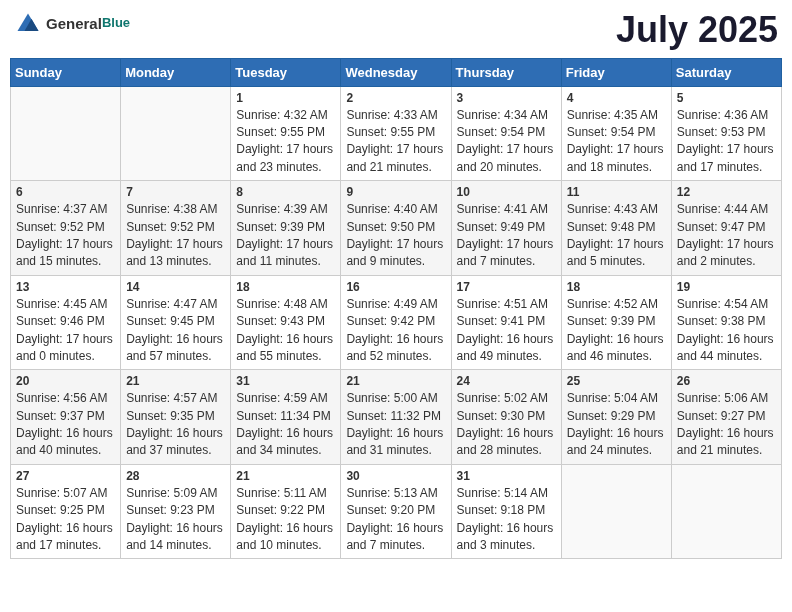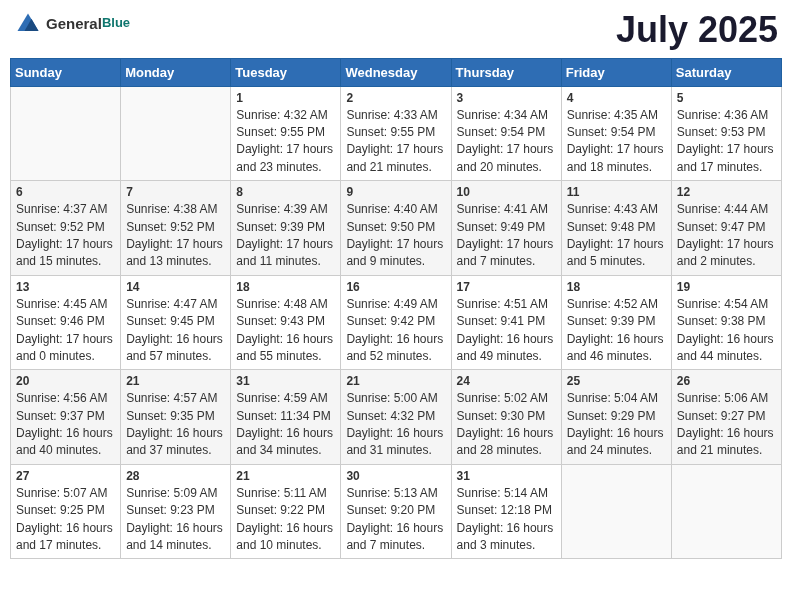--- a/index.html
+++ b/index.html
@@ -314,21 +314,21 @@
         <div class="day-info">
           <span>Sunrise: 4:59 AM</span><br>
           <span>Sunset: 11:34 PM</span><br>
           <span>Daylight: 16 hours and 34 minutes.</span>
         </div>
         </td>
         <td>
           <span class="day-number">21</span>
         <div class="day-info">
           <span>Sunrise: 5:00 AM</span><br>
-          <span>Sunset: 4:32 PM</span><br>
+          <span>Sunset: 11:32 PM</span><br>
           <span>Daylight: 16 hours and 31 minutes.</span>
         </div>
         </td>
         <td>
           <span class="day-number">24</span>
         <div class="day-info">
           <span>Sunrise: 5:02 AM</span><br>
           <span>Sunset: 9:30 PM</span><br>
           <span>Daylight: 16 hours and 28 minutes.</span>
         </div>
@@ -380,21 +380,21 @@
         <div class="day-info">
           <span>Sunrise: 5:13 AM</span><br>
           <span>Sunset: 9:20 PM</span><br>
           <span>Daylight: 16 hours and 7 minutes.</span>
         </div>
         </td>
         <td>
           <span class="day-number">31</span>
         <div class="day-info">
           <span>Sunrise: 5:14 AM</span><br>
-          <span>Sunset: 12:18 PM</span><br>
+          <span>Sunset: 9:18 PM</span><br>
           <span>Daylight: 16 hours and 3 minutes.</span>
         </div>
         </td>
         <td class="empty-cell"></td>
         <td class="empty-cell"></td>
       </tr>
     </tbody>
 </table>
 
 </body></html>

